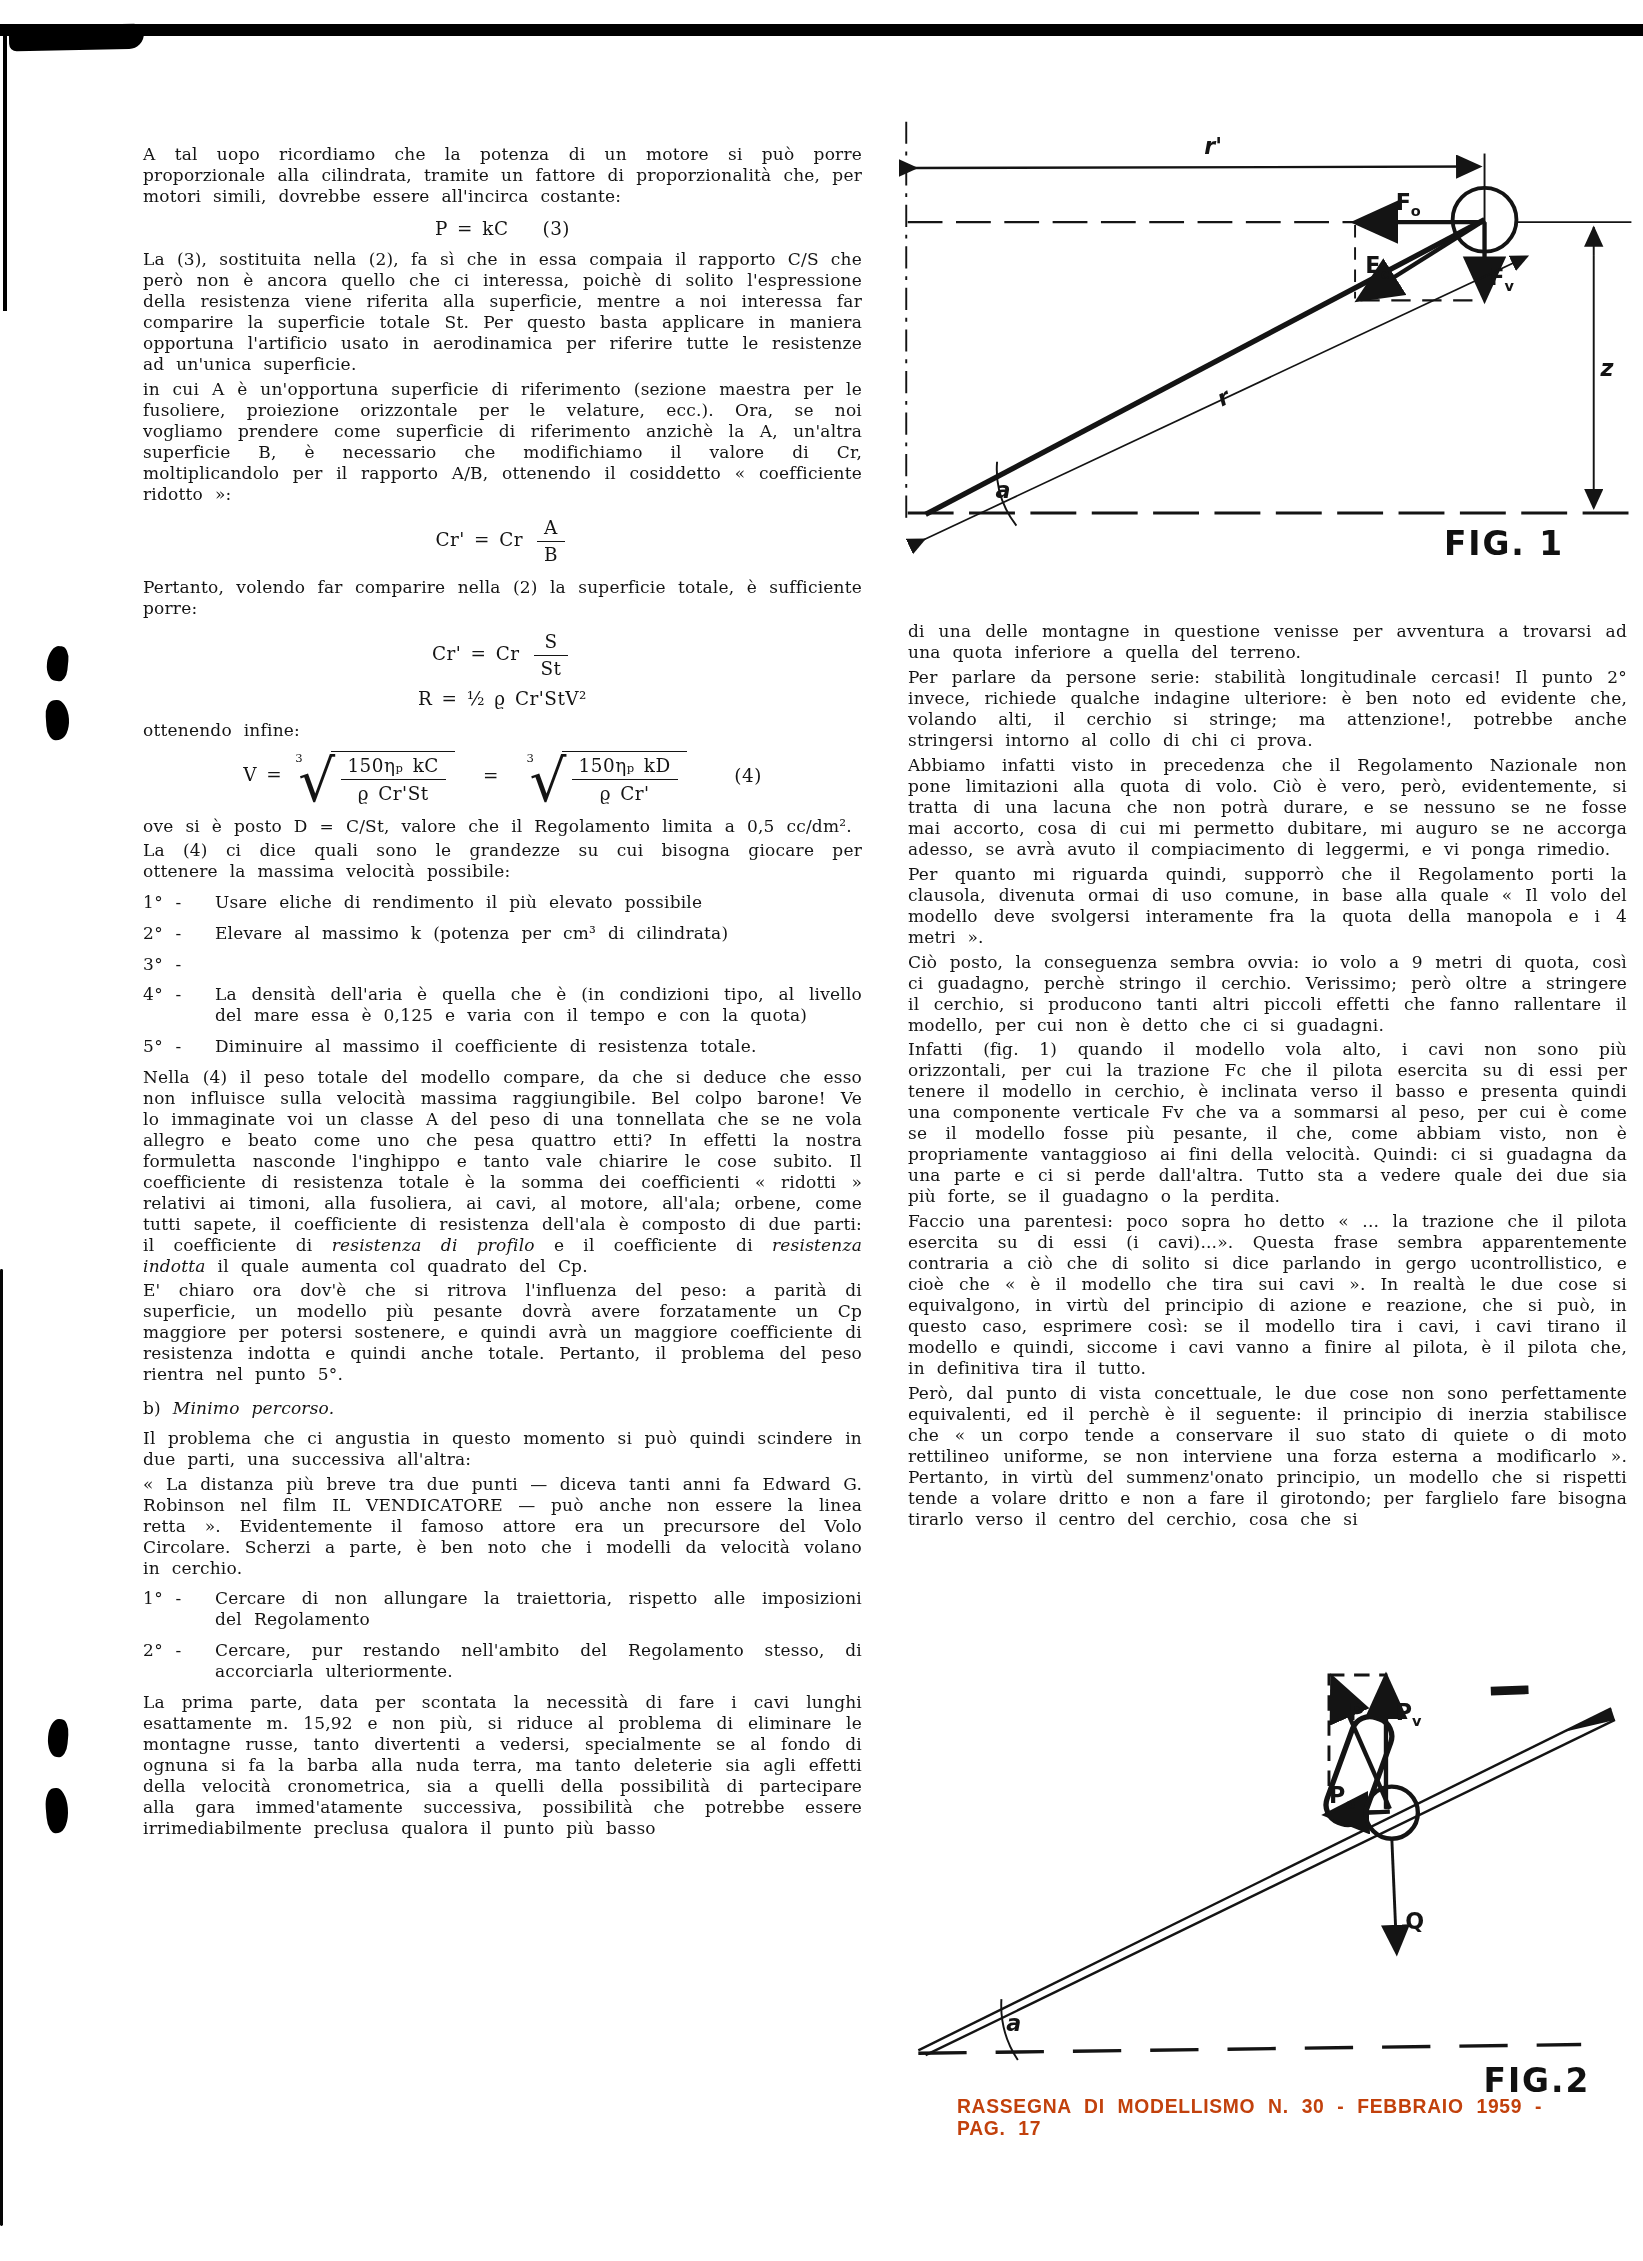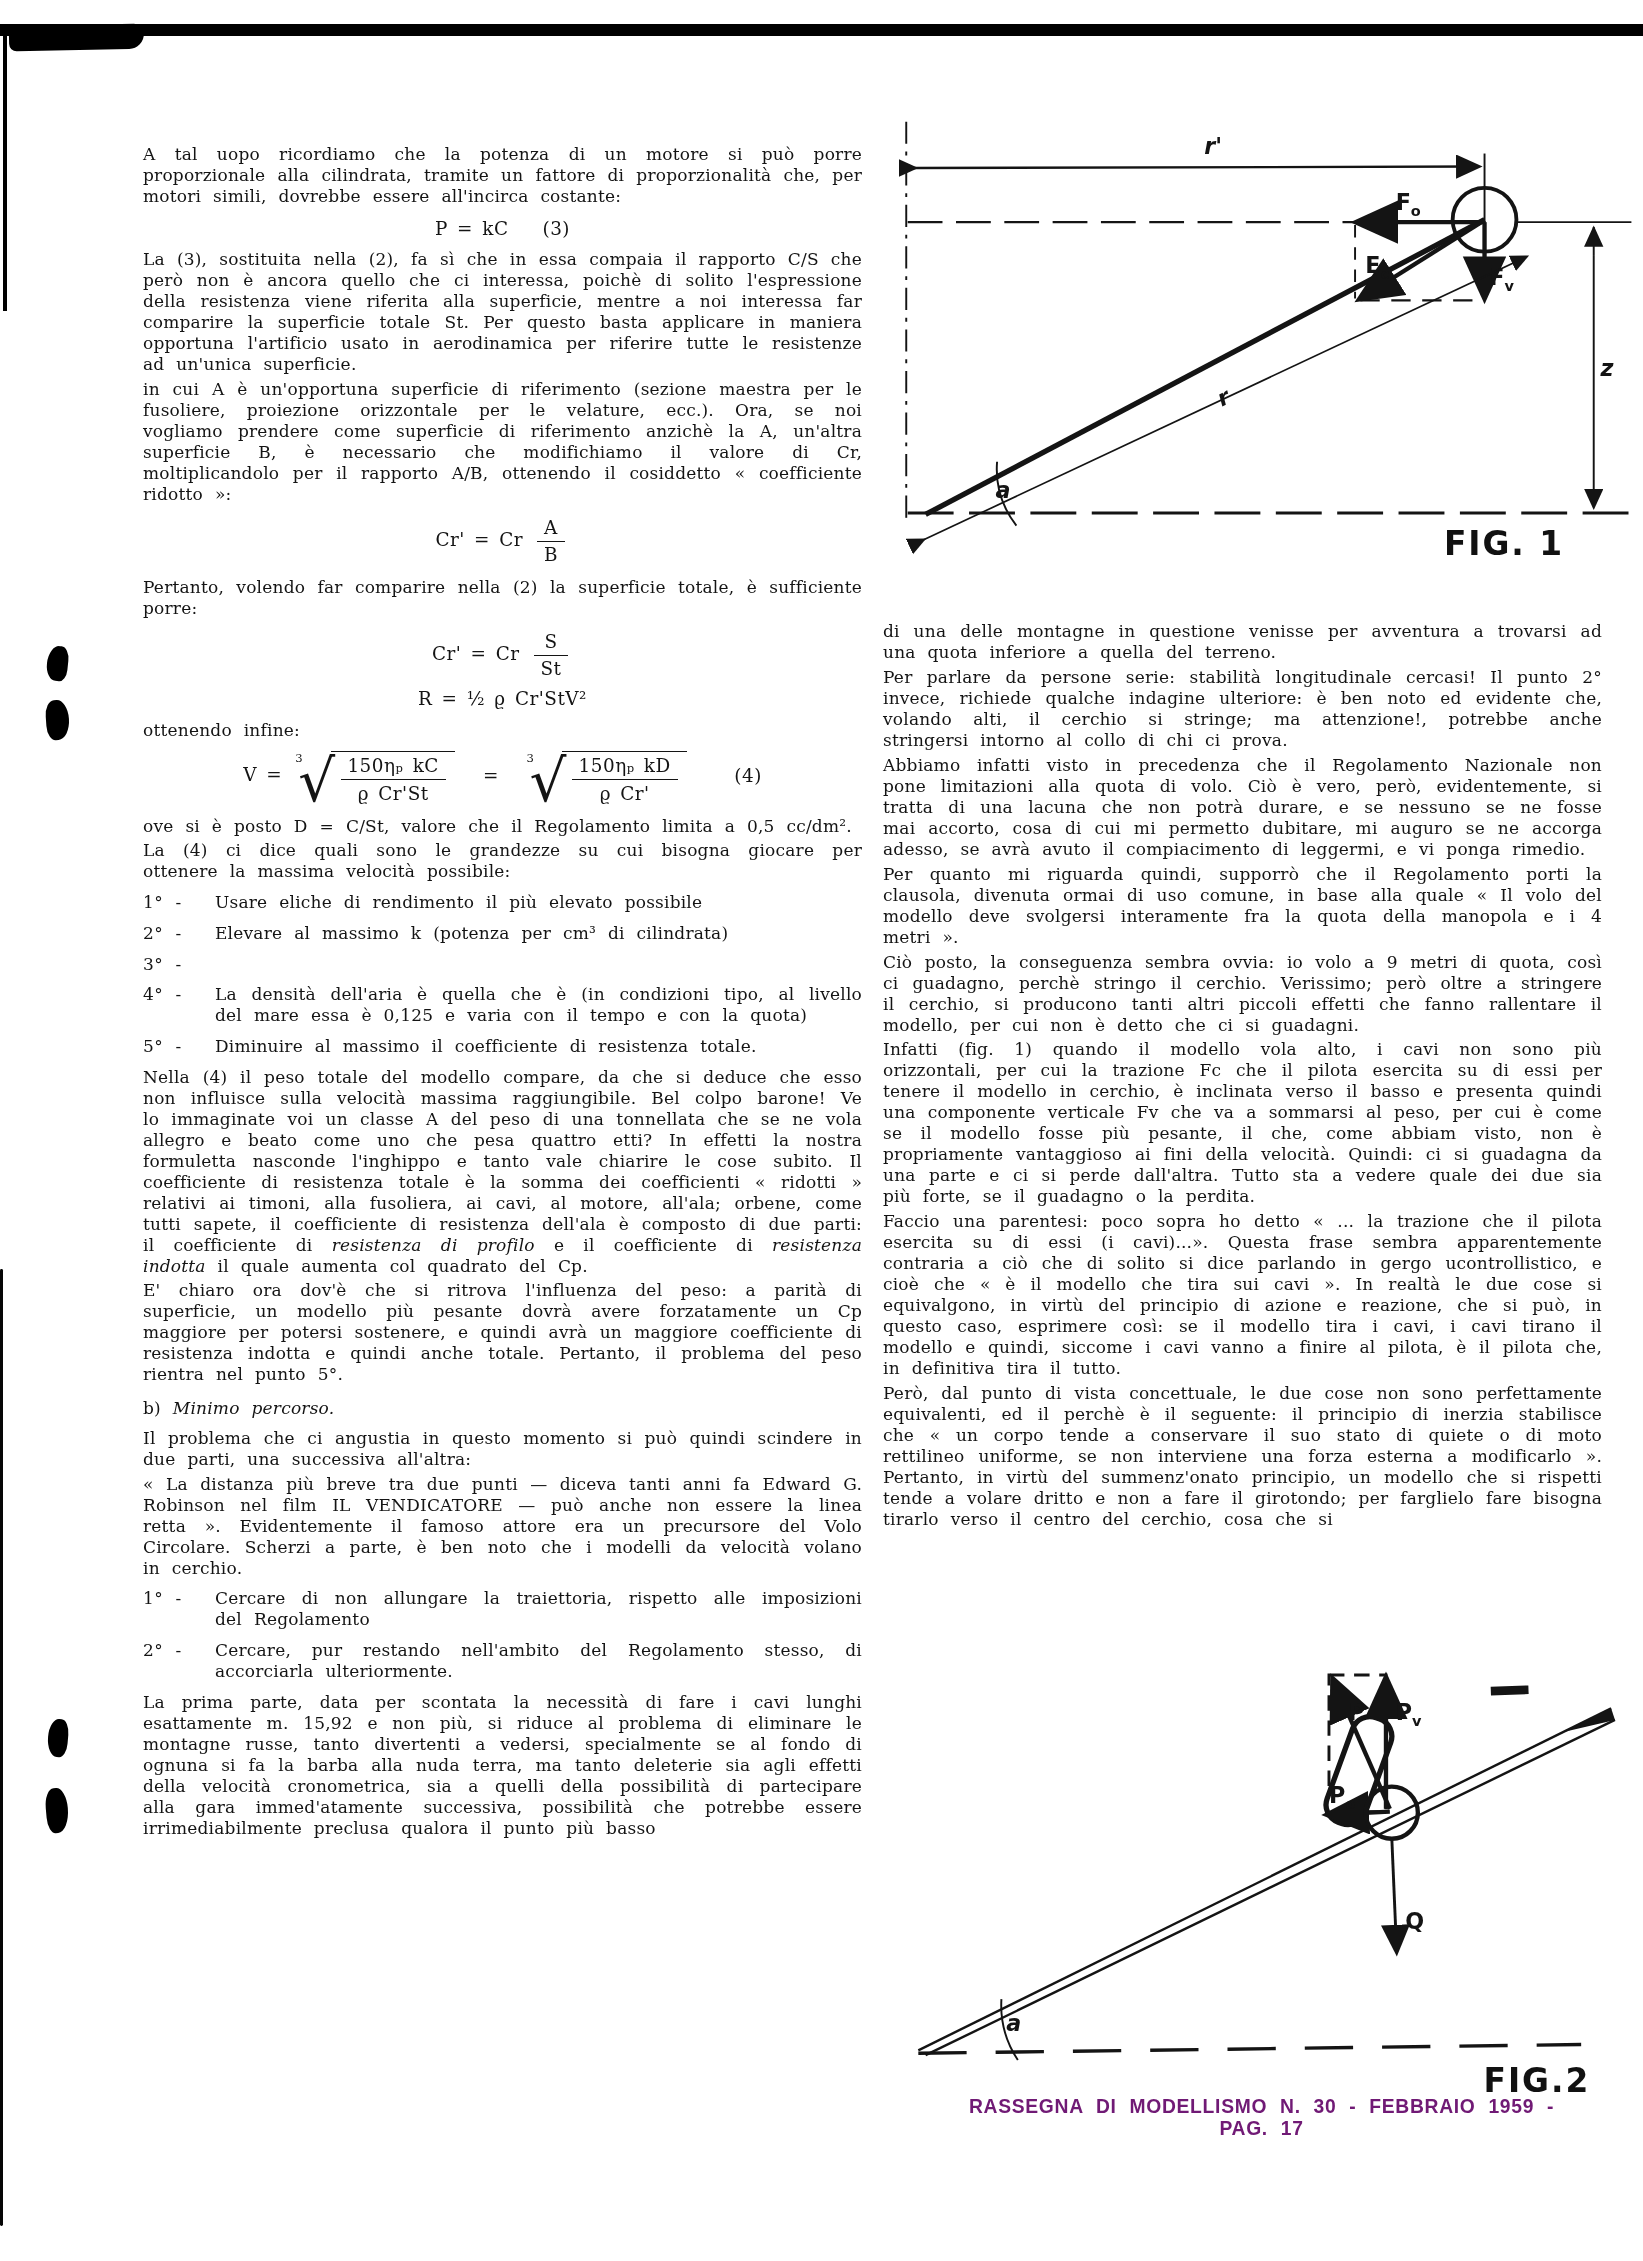--- a/index.html
+++ b/index.html
@@ -20,23 +20,23 @@
   .rad-idx{font-size:11.6px;transform:translateY(-20px);margin-right:-4.8px;}
   .rad-sign{font-size:58px;font-weight:400;line-height:0;transform:translateY(2.9px);margin-right:-4.8px;}
   .rad-body{border-top:1.9px solid #141414;padding:1.9px 4.8px 0 4.8px;}
   .list{margin:9.7px 0 9.7px 0;}
   .li{display:flex;margin:0 0 9.7px 0;}
   .li .marker{flex:none;width:72px;letter-spacing:0.5px;}
   .li .body{flex:1;text-align:justify;}
   .bheading{font-style:italic;margin:12.6px 0 8.7px 0 !important;}
   .bheading .bh-pre{font-style:normal;}
   .footer{
-    position:absolute;left:957px;top:2096px;width:609px;text-align:center;
+    position:absolute;left:957px;top:2096px;width:609px;text-align:left;
     font-family:"Liberation Sans", sans-serif;font-weight:bold;font-size:19.3px;
-    letter-spacing:0.7px;word-spacing:6.8px;color:#701a75;
+    letter-spacing:0.7px;word-spacing:6.8px;color:#c2410c;
   }
   .topbar{position:absolute;left:0;top:24px;width:1643px;height:12px;background:#000;}
   .topbar-blob{position:absolute;left:8.7px;top:25px;width:135px;height:25px;background:#000;
     border-radius:5.8px 19.3px 29px 14.5px;transform:rotate(-1.2deg);}
   .left-bracket{position:absolute;left:3.4px;top:25px;width:3.9px;height:286px;background:#000;}
   .edge-strip{position:absolute;left:0;top:1269px;width:2.9px;height:957px;background:#050505;
     border-radius:1.4px;}
   .blob{position:absolute;background:#000;}
   .blob.b1{left:47px;top:646px;width:21px;height:35px;border-radius:60% 45% 40% 55%;transform:rotate(6deg);}
   .blob.b2{left:46px;top:700px;width:23px;height:40px;border-radius:45% 55% 58% 42%;transform:rotate(-4deg);}
@@ -163,21 +163,21 @@
     </div>
     <div class="li">
       <span class="marker">2° -</span>
       <span class="body">Cercare, pur restando nell'ambito del Regolamento stesso, di accorciarla ulteriormente.</span>
     </div>
   </div>
 
   <p>La prima parte, data per scontata la necessità di fare i cavi lunghi esattamente m. 15,92 e non più, si riduce al problema di eliminare le montagne russe, tanto divertenti a vedersi, specialmente se al fondo di ognuna si fa la barba alla nuda terra, ma tanto deleterie sia agli effetti della velocità cronometrica, sia a quelli della possibilità di partecipare alla gara immed'atamente successiva, possibilità che potrebbe essere irrimediabilmente preclusa qualora il punto più basso</p>
 </div>
 
-<div class="col" style="left:883px;top:621px;width:719px;">
+<div class="col" style="left:908px;top:621px;width:719px;">
   <p>di una delle montagne in questione venisse per avventura a trovarsi ad una quota inferiore a quella del terreno.</p>
   <p>Per parlare da persone serie: stabilità longitudinale cercasi! Il punto 2° invece, richiede qualche indagine ulteriore: è ben noto ed evidente che, volando alti, il cerchio si stringe; ma attenzione!, potrebbe anche stringersi intorno al collo di chi ci prova.</p>
   <p>Abbiamo infatti visto in precedenza che il Regolamento Nazionale non pone limitazioni alla quota di volo. Ciò è vero, però, evidentemente, si tratta di una lacuna che non potrà durare, e se nessuno se ne fosse mai accorto, cosa di cui mi permetto dubitare, mi auguro se ne accorga adesso, se avrà avuto il compiacimento di leggermi, e vi ponga rimedio.</p>
   <p>Per quanto mi riguarda quindi, supporrò che il Regolamento porti la clausola, divenuta ormai di uso comune, in base alla quale « Il volo del modello deve svolgersi interamente fra la quota della manopola e i 4 metri ».</p>
   <p>Ciò posto, la conseguenza sembra ovvia: io volo a 9 metri di quota, così ci guadagno, perchè stringo il cerchio. Verissimo; però oltre a stringere il cerchio, si producono tanti altri piccoli effetti che fanno rallentare il modello, per cui non è detto che ci si guadagni.</p>
   <p>Infatti (fig. 1) quando il modello vola alto, i cavi non sono più orizzontali, per cui la trazione Fc che il pilota esercita su di essi per tenere il modello in cerchio, è inclinata verso il basso e presenta quindi una componente verticale Fv che va a sommarsi al peso, per cui è come se il modello fosse più pesante, il che, come abbiam visto, non è propriamente vantaggioso ai fini della velocità. Quindi: ci si guadagna da una parte e ci si perde dall'altra. Tutto sta a vedere quale dei due sia più forte, se il guadagno o la perdita.</p>
   <p>Faccio una parentesi: poco sopra ho detto « ... la trazione che il pilota esercita su di essi (i cavi)...». Questa frase sembra apparentemente contraria a ciò che di solito si dice parlando in gergo ucontrollistico, e cioè che « è il modello che tira sui cavi ». In realtà le due cose si equivalgono, in virtù del principio di azione e reazione, che si può, in questo caso, esprimere così: se il modello tira i cavi, i cavi tirano il modello e quindi, siccome i cavi vanno a finire al pilota, è il pilota che, in definitiva tira il tutto.</p>
   <p>Però, dal punto di vista concettuale, le due cose non sono perfettamente equivalenti, ed il perchè è il seguente: il principio di inerzia stabilisce che « un corpo tende a conservare il suo stato di quiete o di moto rettilineo uniforme, se non interviene una forza esterna a modificarlo ». Pertanto, in virtù del summenz'onato principio, un modello che si rispetti tende a volare dritto e non a fare il girotondo; per farglielo fare bisogna tirarlo verso il centro del cerchio, cosa che si</p>
 </div>
 

